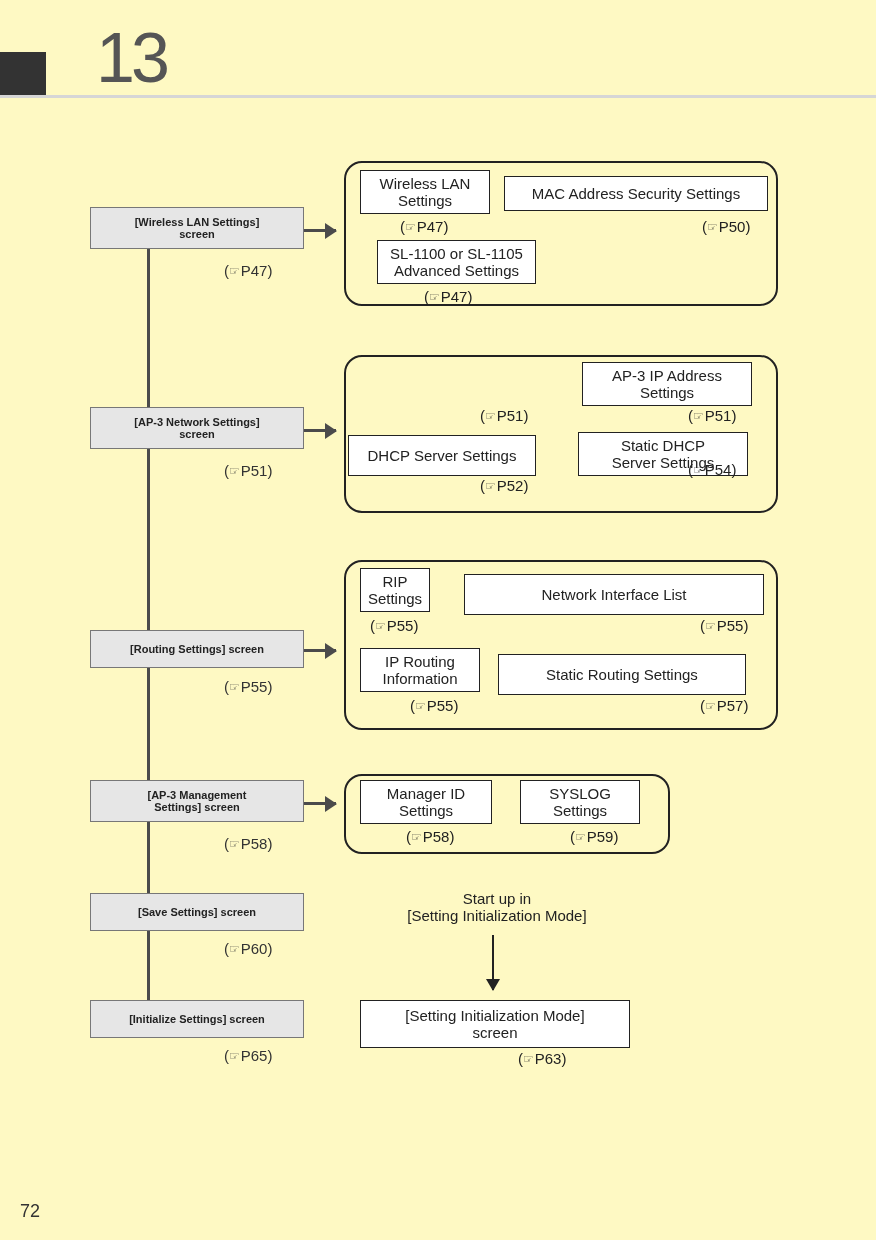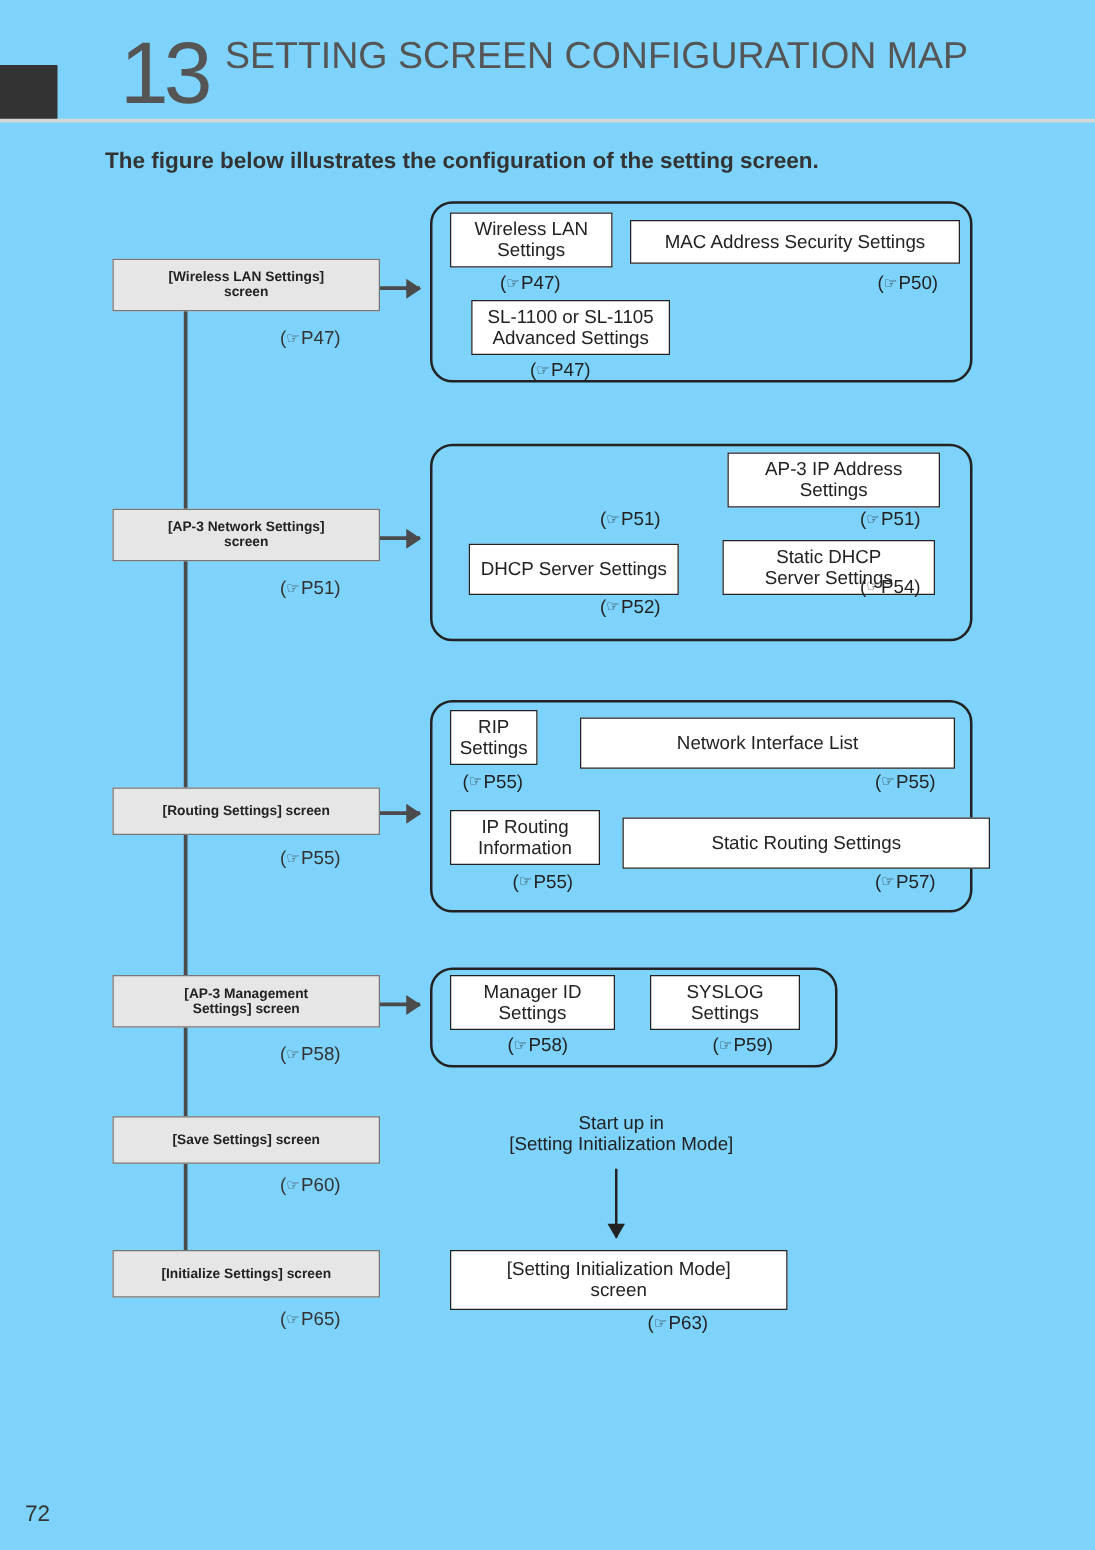--- a/index.html
+++ b/index.html
@@ -1,16 +1,16 @@
 <!DOCTYPE html>
 <html><head>
 <meta charset="utf-8">
 <style>
 html,body{margin:0;padding:0;background:#fff;font-family:"Helvetica Neue",Arial,sans-serif;color:#222}
-.page{position:relative;width:876px;height:1240px;margin:0 auto;background:#7dd3fc}
+.page{position:relative;width:876px;height:1240px;margin:0 auto;background:#fef9c3}
 .page-num{position:absolute;left:20px;bottom:18px;font-size:18px;color:#333}
 .tab{position:absolute;left:0;top:52px;width:46px;height:44px;background:#333}
 .topbar{position:absolute;left:0;top:95px;width:876px;height:3px;background:#d6d6d6}
 .chapnum{position:absolute;left:96px;top:18px;font-size:70px;color:#555;letter-spacing:-4px}
 .chapttl{position:absolute;left:180px;top:28px;font-size:30px;color:#555}
 .subcap{position:absolute;left:84px;top:118px;font-size:18px;font-weight:700;color:#333}
 .vertline{position:absolute;left:147px;top:247px;width:3px;height:790px;background:#4b4b4b}
 .vertline-arrow{position:absolute;left:147px;top:217px;width:3px;height:28px;background:#4b4b4b}
 .vert-head{position:absolute;left:140px;top:209px;width:0;height:0;border-left:9px solid transparent;border-right:9px solid transparent;border-bottom:14px solid #4b4b4b}
 
@@ -31,23 +31,21 @@
 .v-arrow:after{content:"";position:absolute;left:-6px;bottom:-1px;border-left:7px solid transparent;border-right:7px solid transparent;border-top:12px solid #222}
 
 .ref-icon:before{content:"☞";font-size:12px;vertical-align:1px;margin-right:1px}
 </style>
 </head>
 <body>
 
 <div class="page">
   <div class="tab"></div>
   <div class="chapnum">13</div>
-  <div class="chapttl">SETTING SCREEN CONFIGURATION MAP</div>
   <div class="topbar"></div>
-  <div class="subcap">The figure below illustrates the configuration of the setting screen.</div>
 
   <div class="vert-head"></div>
   <div class="vertline-arrow"></div>
   <div class="vertline"></div>
 
   <div class="screen-box" style="top:207px"><span style="white-space:pre-line">[Wireless LAN Settings]
 screen</span></div>
   <div class="screen-ref" style="left:224px;top:262px">(<span class="ref-icon"></span><span>P47</span>)</div>
 
   <div class="screen-box" style="top:407px"><span style="white-space:pre-line">[AP-3 Network Settings]
@@ -80,36 +78,36 @@
   <div class="inner-ref" style="left:702px;top:218px">(<span class="ref-icon"></span><span>P50</span>)</div>
   <div class="inner-box" style="left:377px;top:240px;width:159px"><span style="white-space:pre-line">SL-1100 or SL-1105
 Advanced Settings</span></div>
   <div class="inner-ref" style="left:424px;top:288px">(<span class="ref-icon"></span><span>P47</span>)</div>
 
   <div class="panel" style="left:344px;top:355px;width:434px;height:158px"></div>
   <div class="inner-ref" style="left:480px;top:407px">(<span class="ref-icon"></span><span>P51</span>)</div>
   <div class="inner-box" style="left:582px;top:362px;width:170px"><span style="white-space:pre-line">AP-3 IP Address
 Settings</span></div>
   <div class="inner-ref" style="left:688px;top:407px">(<span class="ref-icon"></span><span>P51</span>)</div>
-  <div class="inner-box" style="left:375px;top:435px;width:168px;padding:11px 6px"><span>DHCP Server Settings</span></div>
+  <div class="inner-box" style="left:348px;top:435px;width:188px;padding:11px 6px"><span>DHCP Server Settings</span></div>
   <div class="inner-ref" style="left:480px;top:477px">(<span class="ref-icon"></span><span>P52</span>)</div>
   <div class="inner-box" style="left:578px;top:432px;width:170px"><span style="white-space:pre-line">Static DHCP
 Server Settings</span></div>
   <div class="inner-ref" style="left:688px;top:461px">(<span class="ref-icon"></span><span>P54</span>)</div>
 
   <div class="panel" style="left:344px;top:560px;width:434px;height:170px"></div>
   <div class="inner-box" style="left:360px;top:568px;width:70px"><span style="white-space:pre-line">RIP
 Settings</span></div>
   <div class="inner-ref" style="left:370px;top:617px">(<span class="ref-icon"></span><span>P55</span>)</div>
   <div class="inner-box" style="left:464px;top:574px;width:300px;padding:11px 6px"><span>Network Interface List</span></div>
   <div class="inner-ref" style="left:700px;top:617px">(<span class="ref-icon"></span><span>P55</span>)</div>
   <div class="inner-box" style="left:360px;top:648px;width:120px"><span style="white-space:pre-line">IP Routing
 Information</span></div>
   <div class="inner-ref" style="left:410px;top:697px">(<span class="ref-icon"></span><span>P55</span>)</div>
-  <div class="inner-box" style="left:498px;top:654px;width:294px;padding:11px 6px"><span>Static Routing Settings</span></div>
+  <div class="inner-box" style="left:498px;top:654px;width:248px;padding:11px 6px"><span>Static Routing Settings</span></div>
   <div class="inner-ref" style="left:700px;top:697px">(<span class="ref-icon"></span><span>P57</span>)</div>
 
   <div class="panel" style="left:344px;top:774px;width:326px;height:80px"></div>
   <div class="inner-box" style="left:360px;top:780px;width:132px"><span style="white-space:pre-line">Manager ID
 Settings</span></div>
   <div class="inner-ref" style="left:406px;top:828px">(<span class="ref-icon"></span><span>P58</span>)</div>
   <div class="inner-box" style="left:520px;top:780px;width:120px"><span style="white-space:pre-line">SYSLOG
 Settings</span></div>
   <div class="inner-ref" style="left:570px;top:828px">(<span class="ref-icon"></span><span>P59</span>)</div>
 

